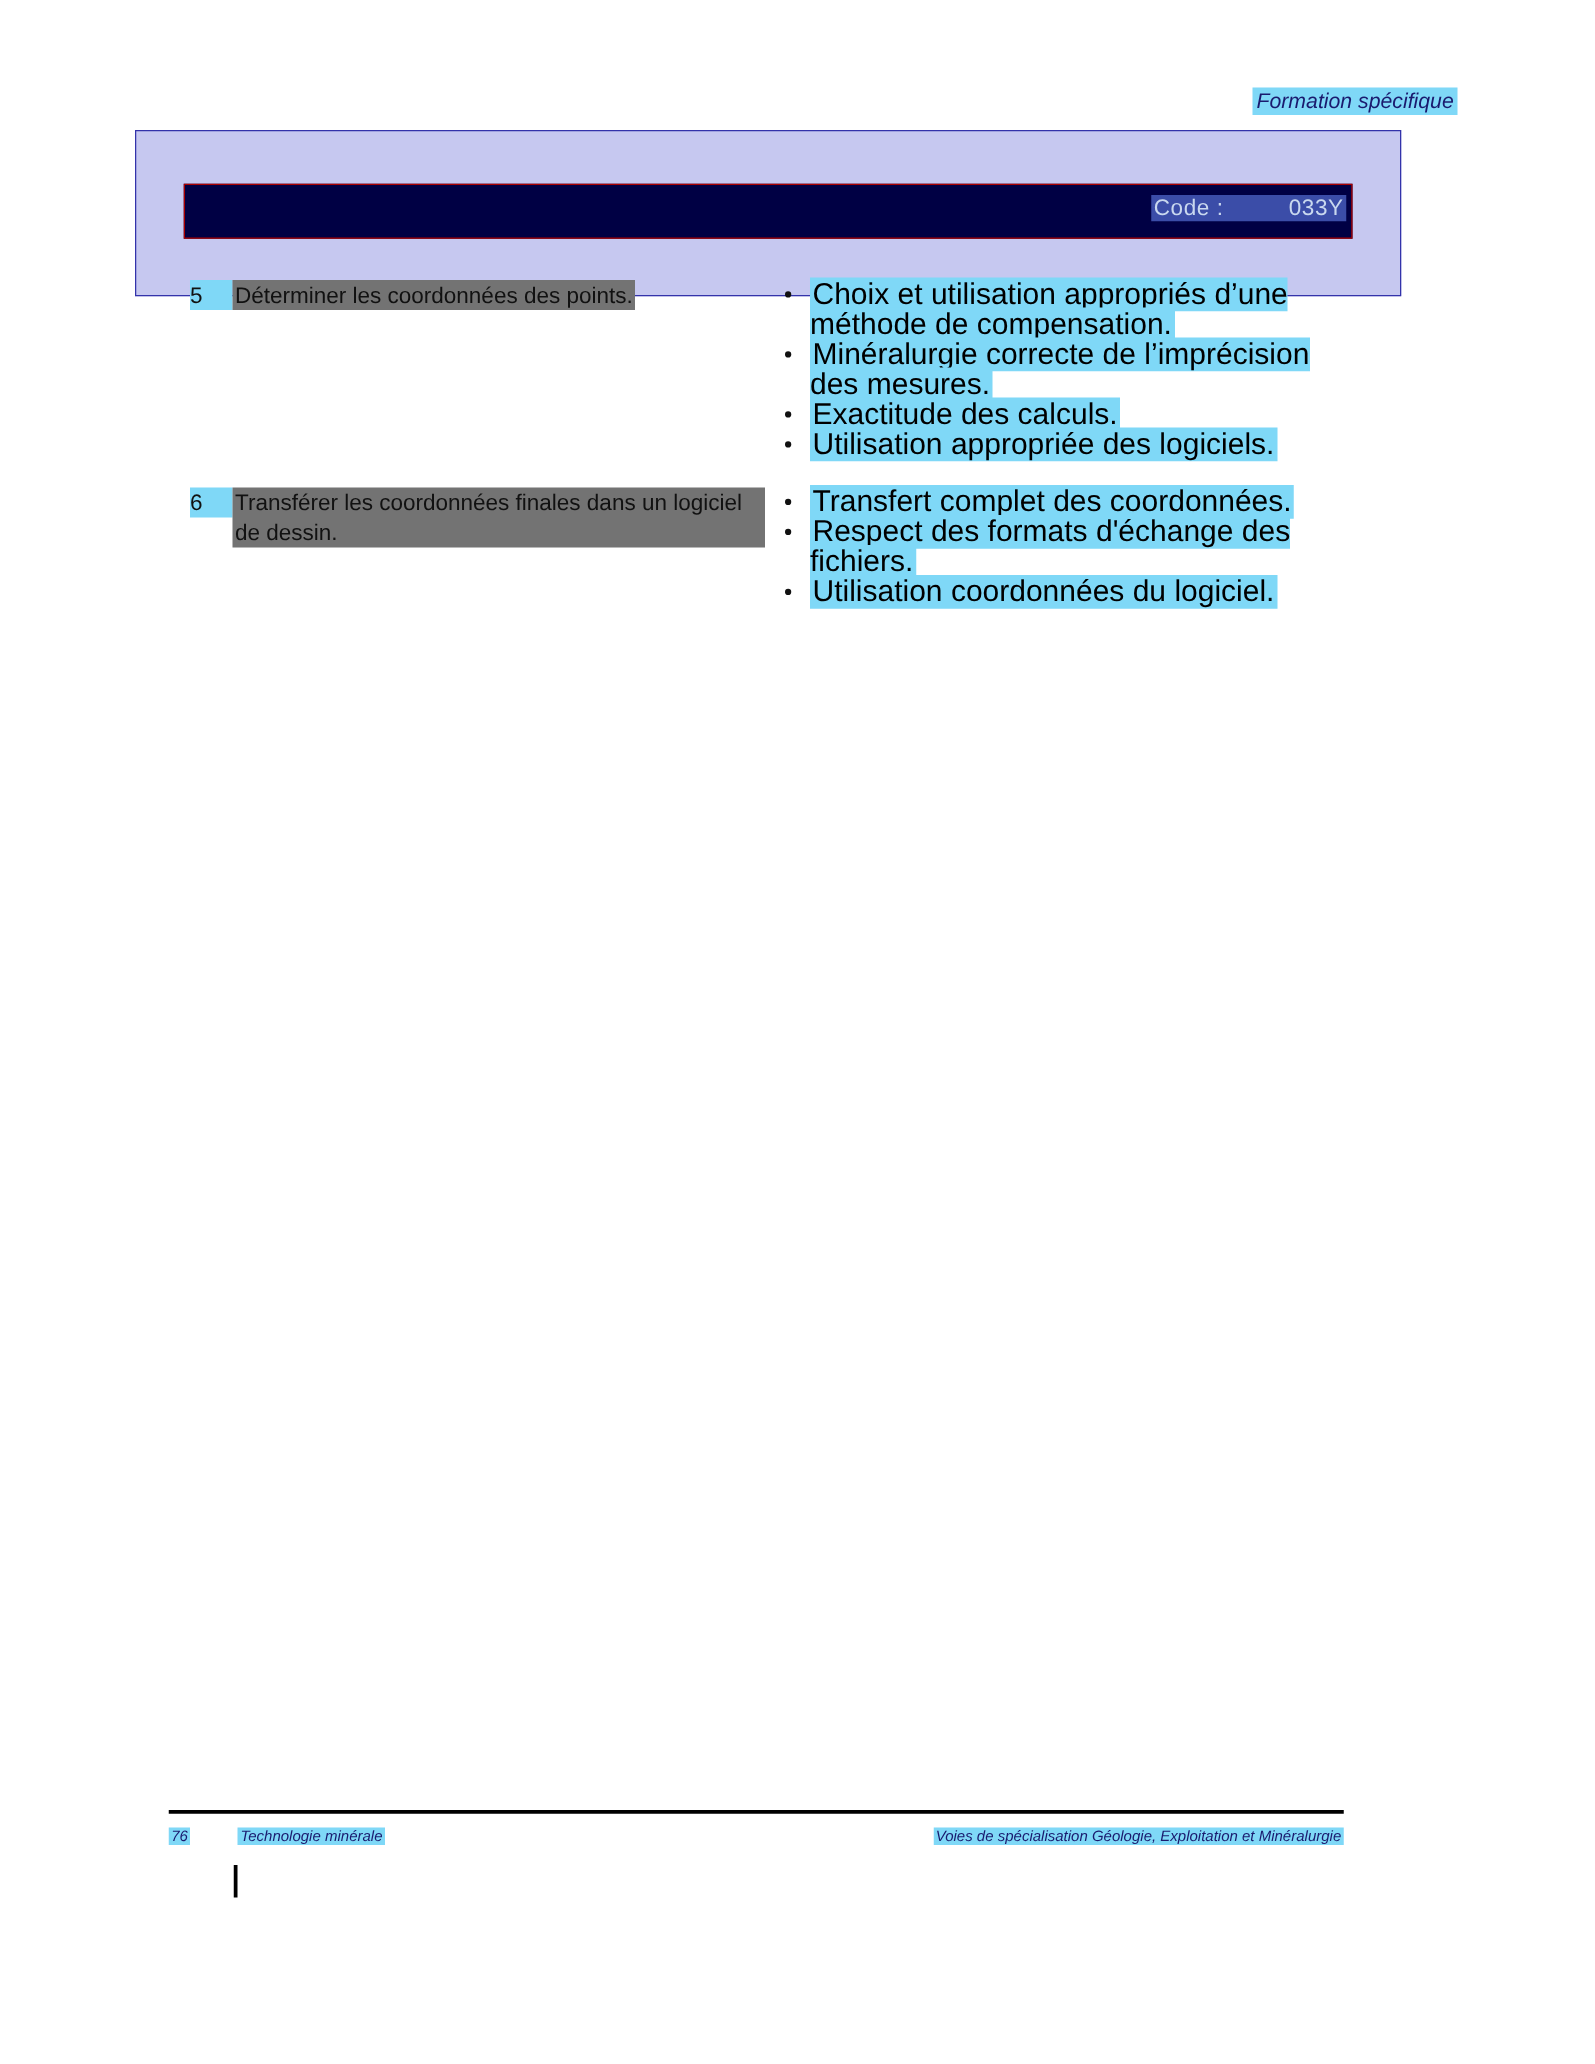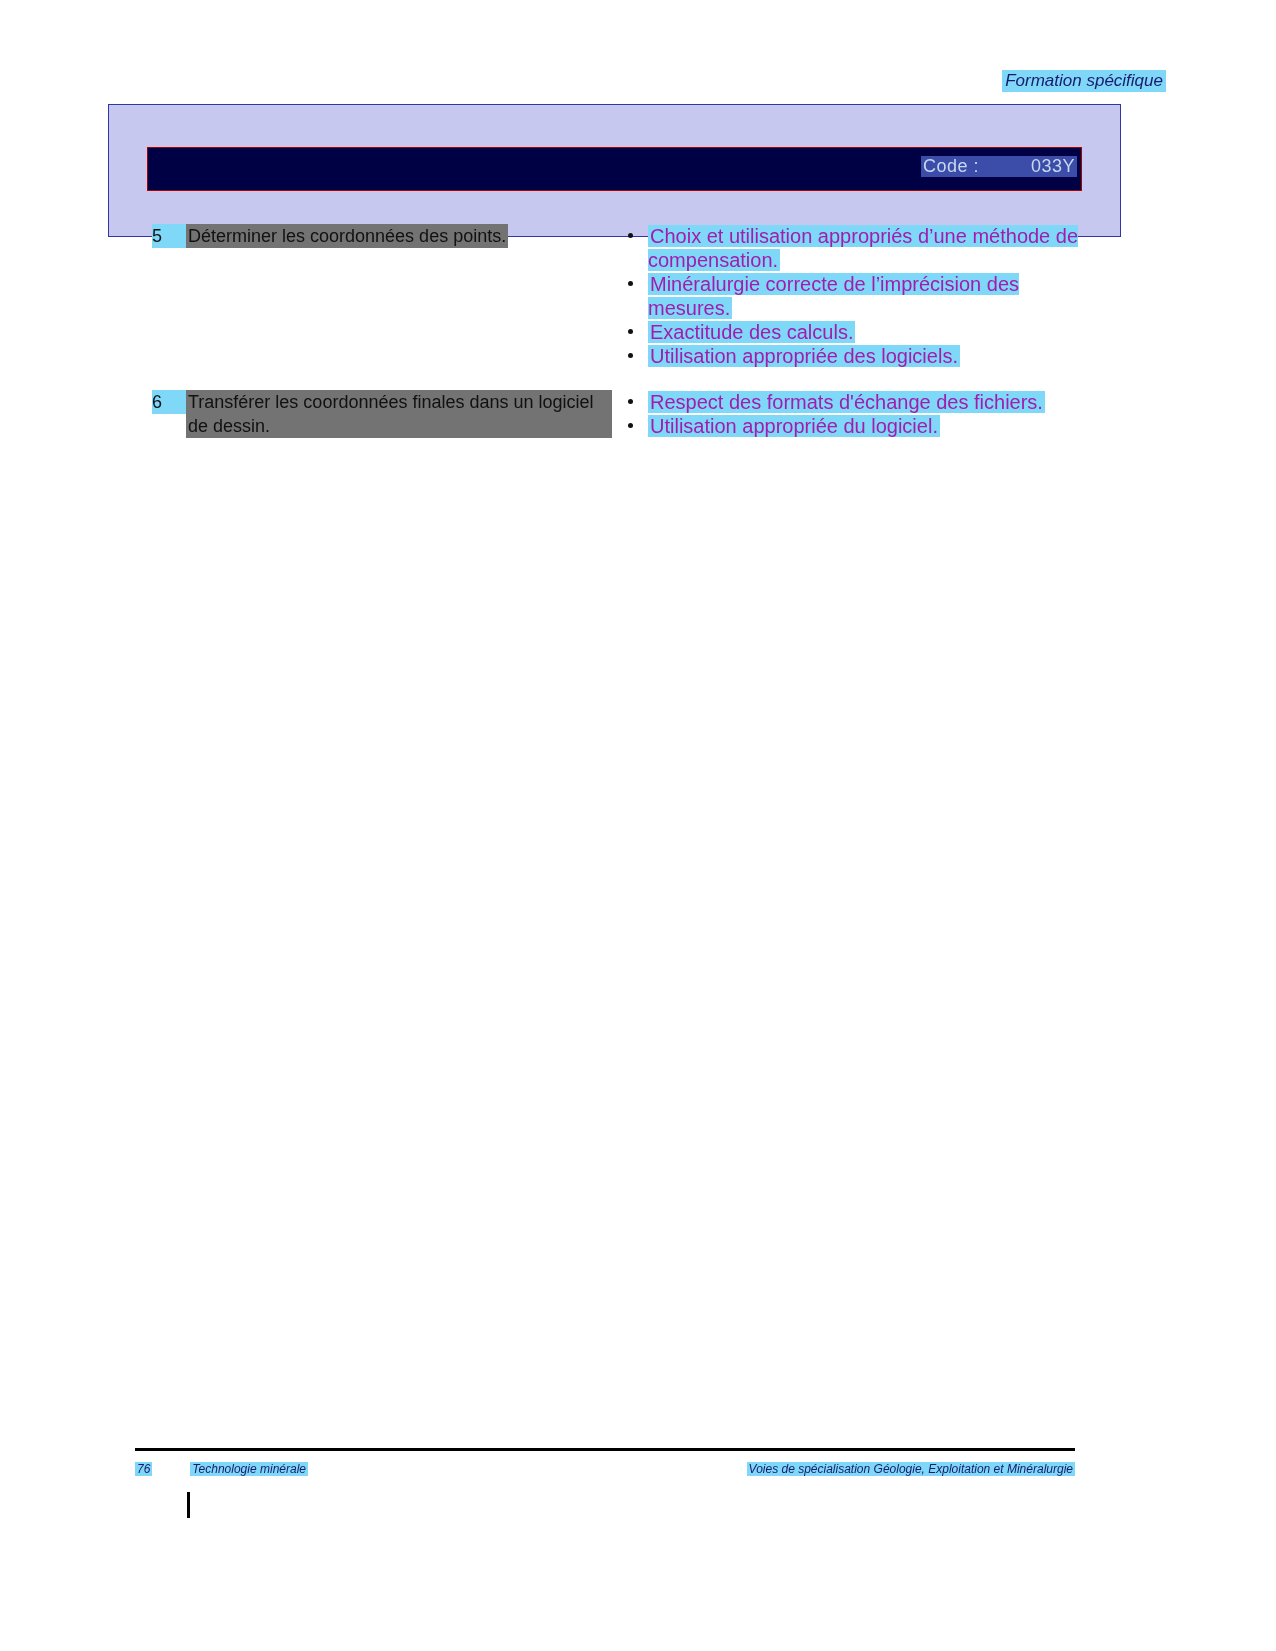--- a/index.html
+++ b/index.html
@@ -114,23 +114,23 @@
   }
 
   ul.criteria {
     list-style: none;
     margin: 0;
     padding: 0;
   }
   ul.criteria li {
     position: relative;
     padding-left: 26px;
-    font-size: 20px;
+    font-size: 24px;
     line-height: 24px;
-    color: #a21caf;
+    color: #000000;
     margin: 0 0 0 0;
   }
   ul.criteria li .bullet {
     position: absolute;
     left: 6px;
     top: 9px;
     width: 5px;
     height: 5px;
     background: #111;
     border-radius: 50%;
@@ -218,22 +218,23 @@
 
     <div class="row">
       <div class="col-left">
         <div class="task">
           <span class="task-num">6</span>
           <span class="task-text">Transférer les coordonnées finales dans un logiciel de dessin.</span>
         </div>
       </div>
       <div class="col-right">
         <ul class="criteria">
+          <li><span class="bullet"></span><span class="txt">Transfert complet des coordonnées.</span></li>
           <li><span class="bullet"></span><span class="txt">Respect des formats d'échange des fichiers.</span></li>
-          <li><span class="bullet"></span><span class="txt">Utilisation appropriée du logiciel.</span></li>
+          <li><span class="bullet"></span><span class="txt">Utilisation coordonnées du logiciel.</span></li>
         </ul>
       </div>
     </div>
 
   </div>
 
   <div class="footer-rule"></div>
 
   <div class="footer">
     <div class="left">

